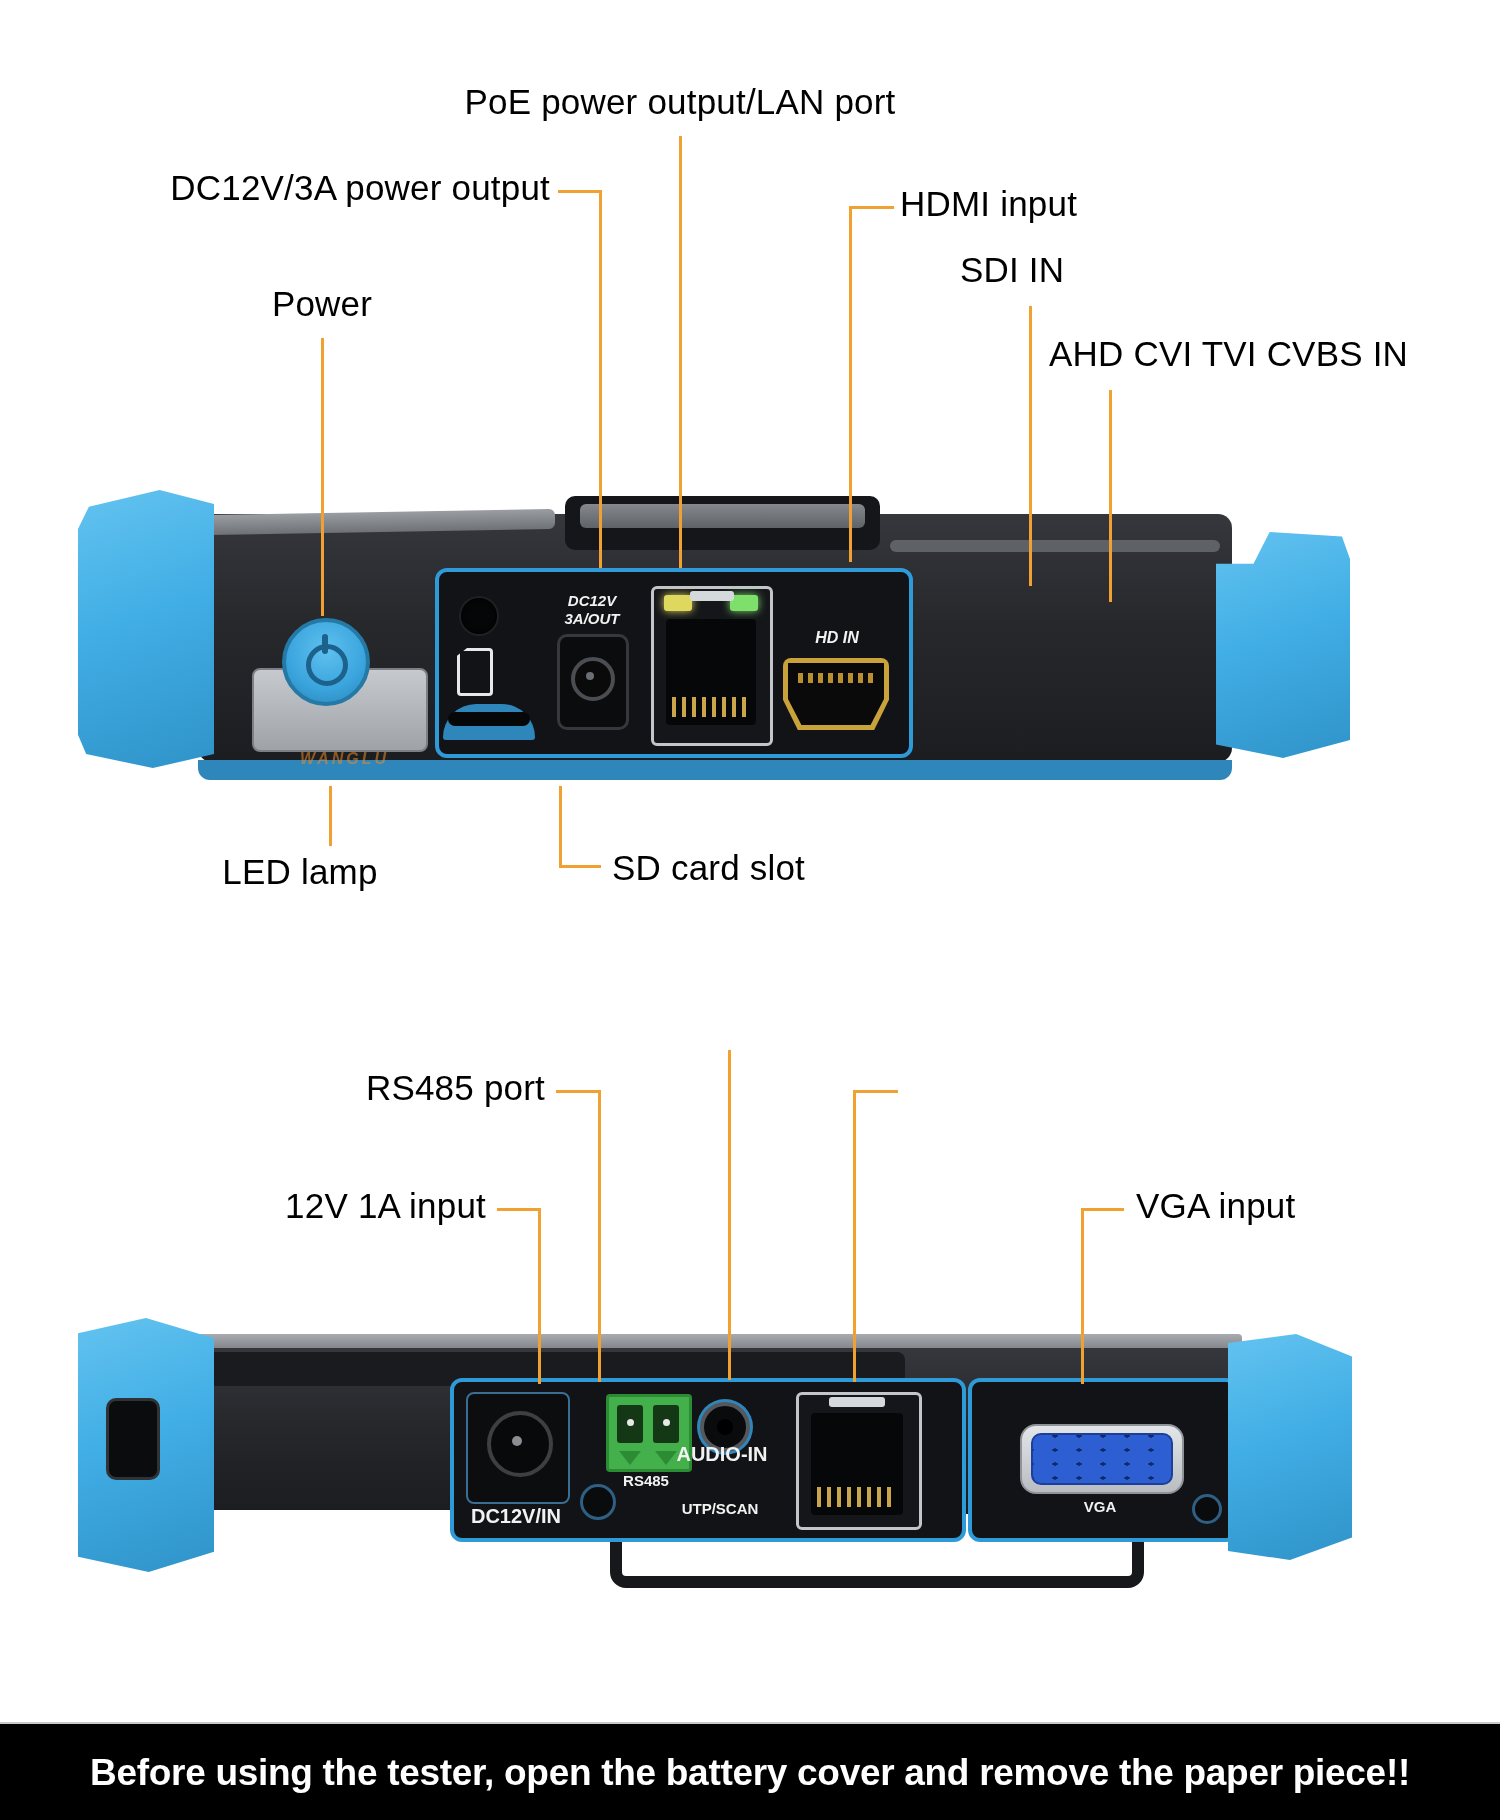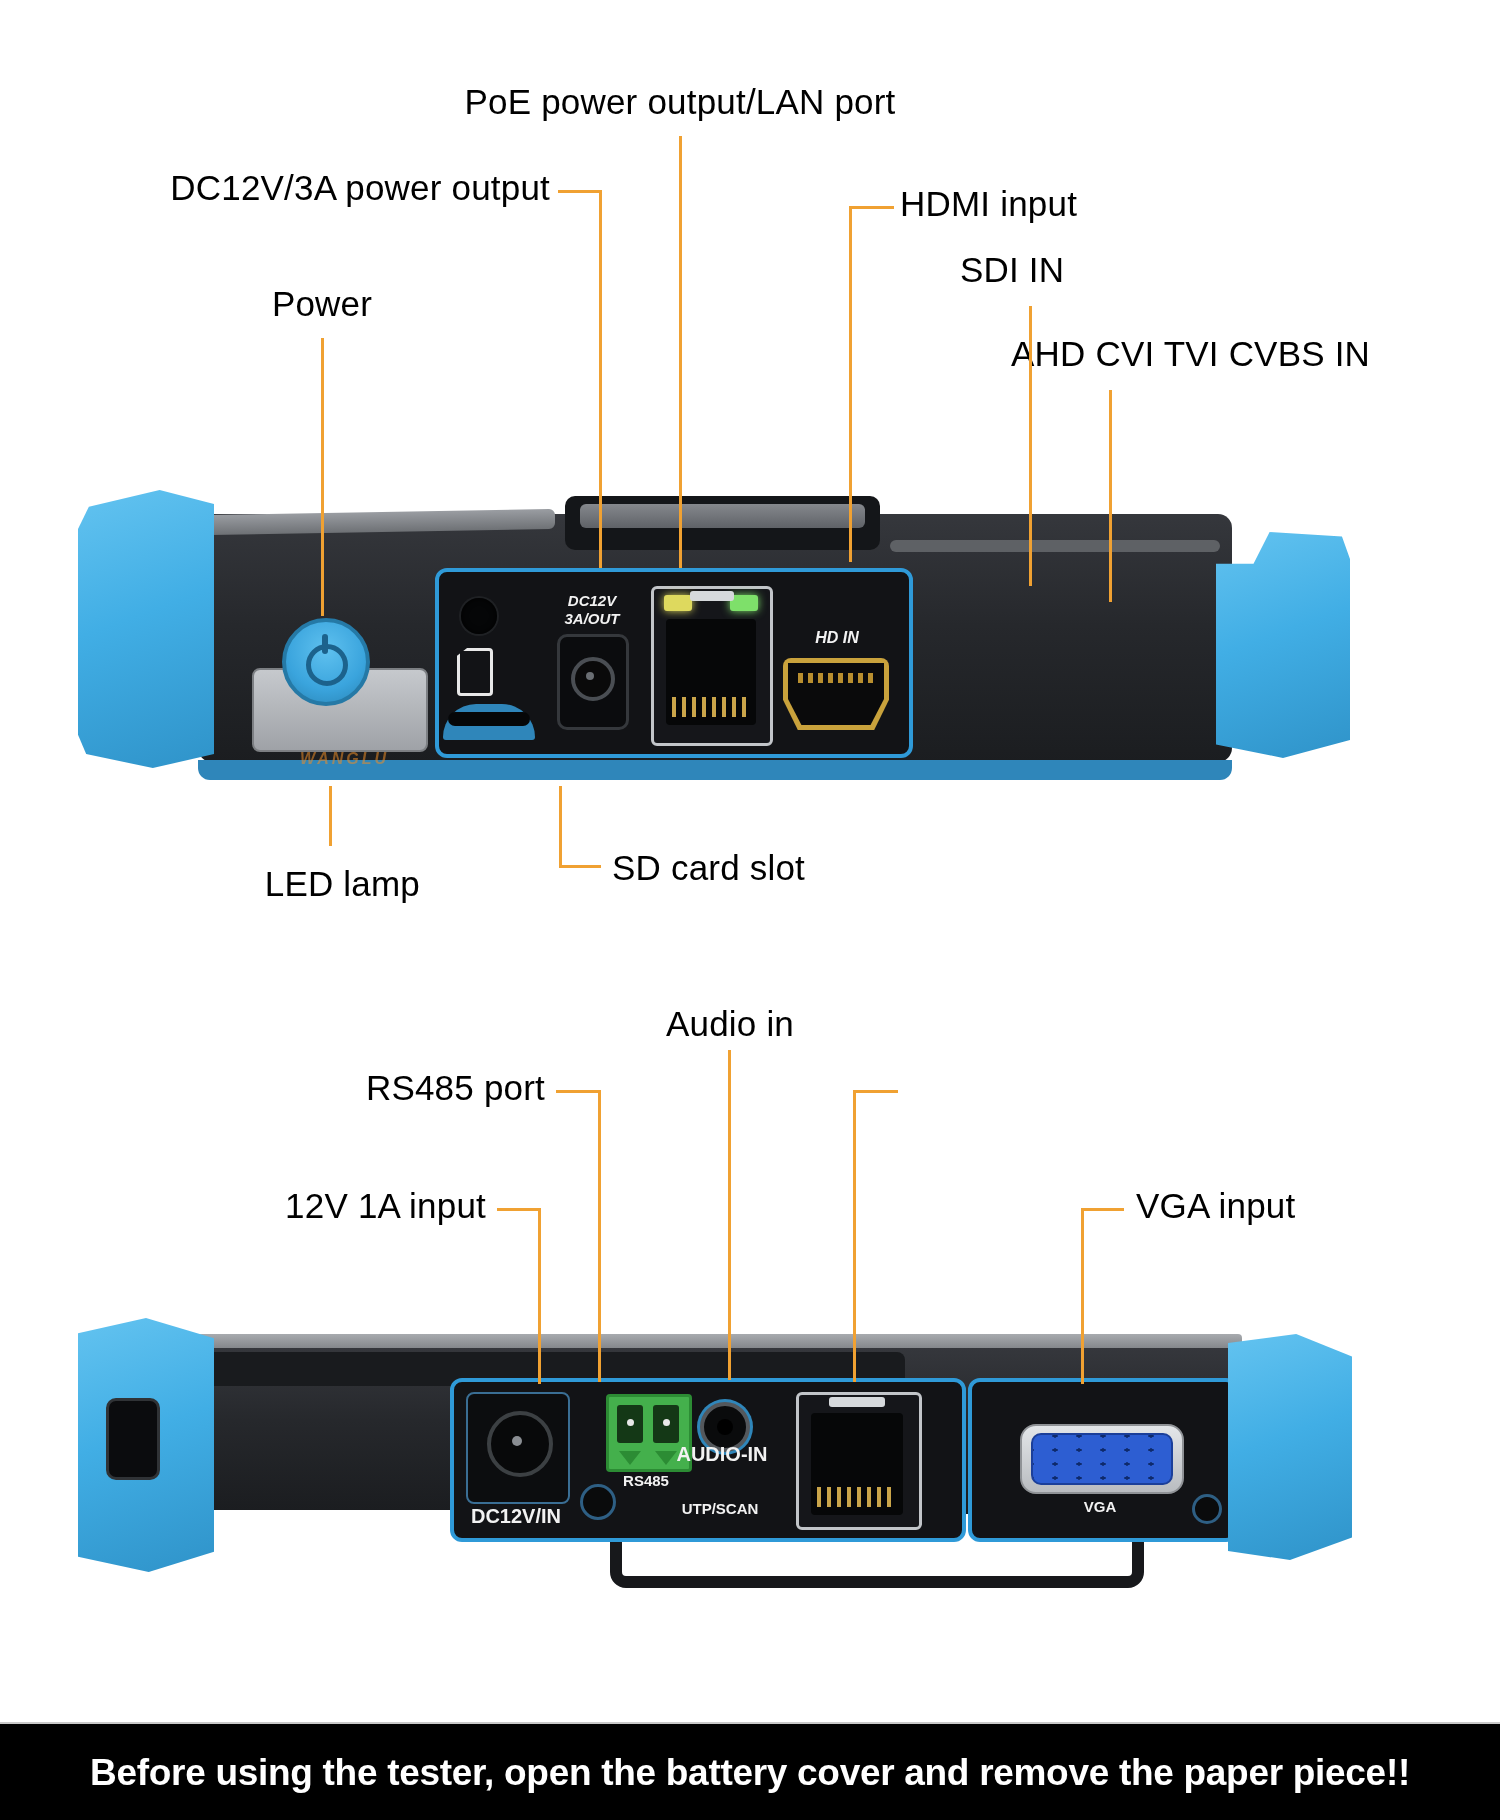--- a/index.html
+++ b/index.html
@@ -49,24 +49,24 @@
   <div class="callout" style="left:222px;top:284px;width:200px;text-align:center;">Power</div>
   <div class="vline" style="left:321px;top:338px;height:278px;"></div>
 
   <div class="callout" style="left:900px;top:184px;">HDMI input</div>
   <div class="htick" style="left:850px;top:206px;width:44px;"></div>
   <div class="vline" style="left:849px;top:206px;height:356px;"></div>
 
   <div class="callout" style="left:960px;top:250px;">SDI IN</div>
   <div class="vline" style="left:1029px;top:306px;height:280px;"></div>
 
-  <div class="callout" style="left:970px;top:334px;margin-left:41px;">AHD CVI TVI CVBS IN</div>
+  <div class="callout" style="left:1008px;top:334px;margin-left:41px;">AHD CVI TVI CVBS IN</div>
   <div class="vline" style="left:1109px;top:390px;height:212px;"></div>
 
-  <div class="callout" style="left:180px;top:852px;width:240px;text-align:right;margin-top:12px;">LED lamp</div>
+  <div class="callout" style="left:180px;top:852px;width:240px;text-align:center;">LED lamp</div>
   <div class="vline" style="left:329px;top:786px;height:60px;"></div>
 
   <div class="callout" style="left:612px;top:848px;">SD card slot</div>
   <div class="vline" style="left:559px;top:786px;height:82px;"></div>
   <div class="htick" style="left:559px;top:865px;width:42px;"></div>
 
   <div class="bumper" style="left:78px;top:490px;width:136px;height:278px;
        clip-path:polygon(8% 6%,60% 0,100% 5%,100% 95%,55% 100%,6% 95%,0 88%,0 14%);"></div>
 
   <div class="dev-body" style="left:198px;top:514px;width:1034px;height:248px;border-radius:14px;"></div>
@@ -129,21 +129,20 @@
            clip-path:polygon(0 0,100% 0,100% 58%,86% 100%,14% 100%,0 58%);">
         <div class="abs" style="left:10px;top:10px;width:76px;height:10px;background:repeating-linear-gradient(90deg,#b98f2f 0 5px,#0a0a0b 5px 10px);"></div>
       </div>
     </div>
   </div>
 
 
   <div class="bumper" style="left:1216px;top:532px;width:134px;height:226px;
        clip-path:polygon(0 14%,28% 14%,40% 0,94% 2%,100% 12%,100% 92%,50% 100%,0 94%);"></div>
 
-  <div class="callout" style="left:580px;top:1004px;width:300px;text-align:center;">Audio in</div>
   <div class="vline" style="left:728px;top:1050px;height:330px;"></div>
 
   <div class="callout" style="left:245px;top:1068px;width:300px;text-align:right;">RS485 port</div>
   <div class="htick" style="left:556px;top:1090px;width:44px;"></div>
   <div class="vline" style="left:598px;top:1090px;height:292px;"></div>
 
   <div class="htick" style="left:854px;top:1090px;width:44px;"></div>
   <div class="vline" style="left:853px;top:1090px;height:292px;"></div>
 
   <div class="callout" style="left:186px;top:1186px;width:300px;text-align:right;">12V 1A input</div>

